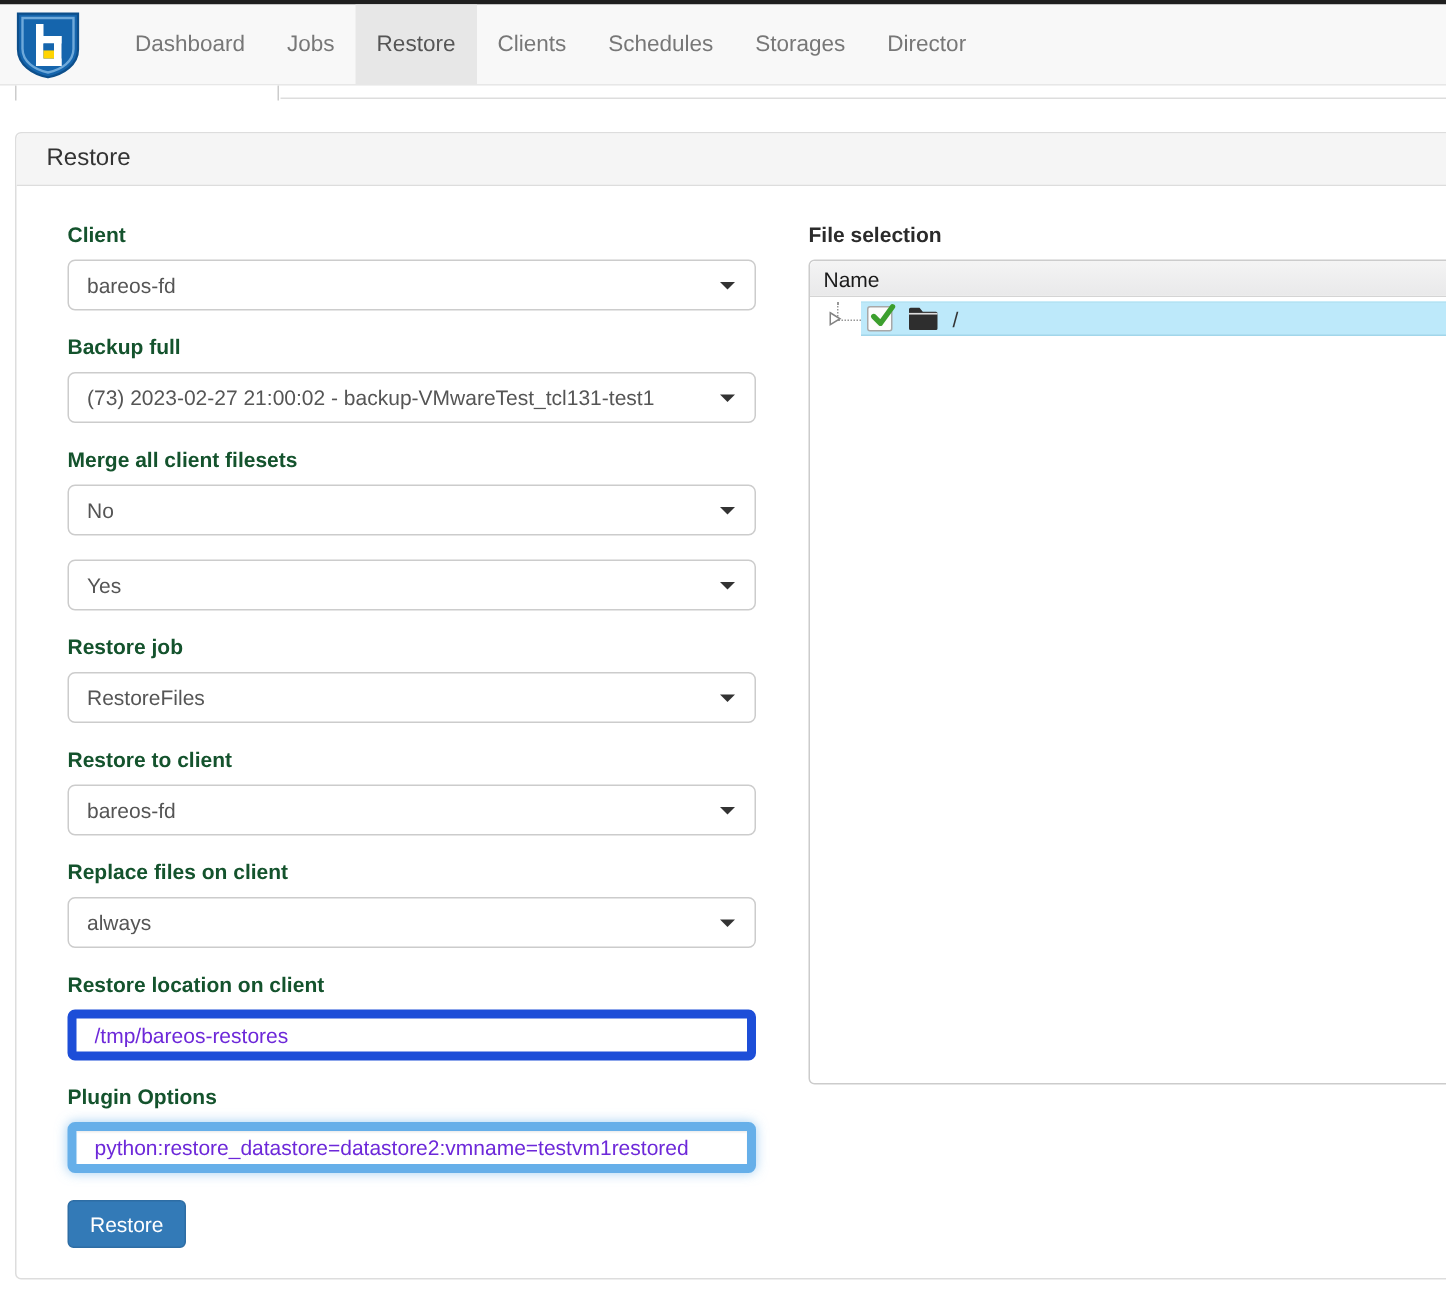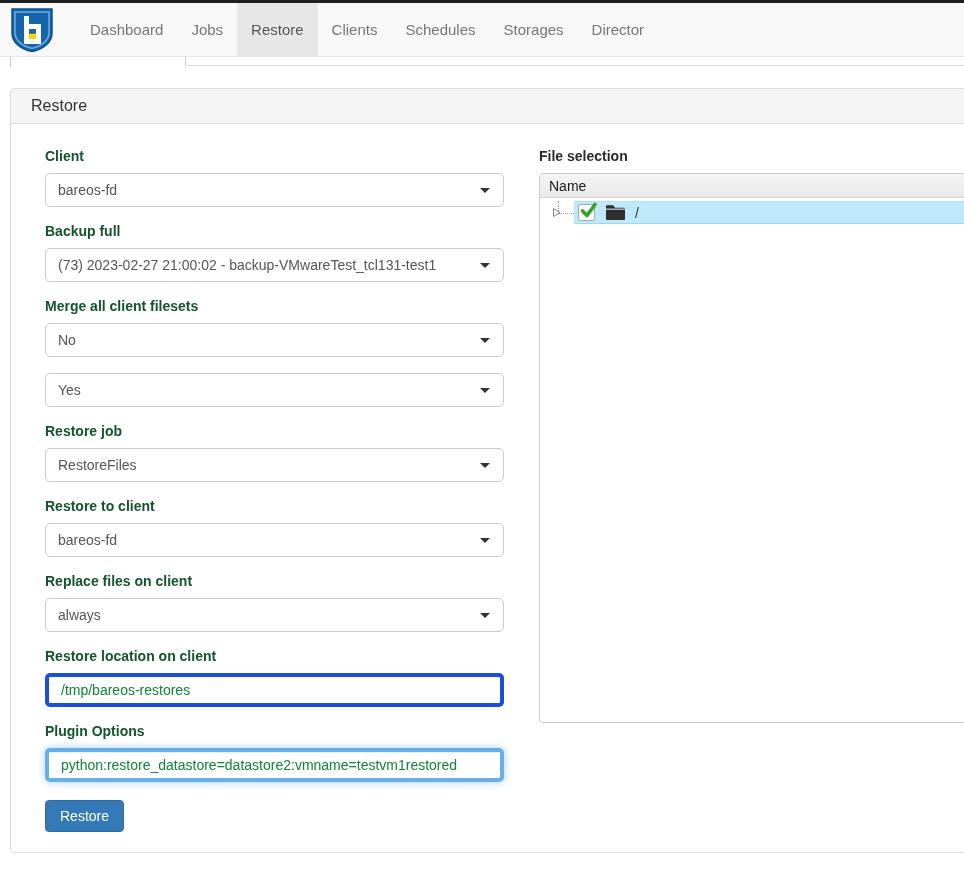--- a/index.html
+++ b/index.html
@@ -37,22 +37,22 @@
   .form-label { display: block; font-weight: bold; font-size: 14px; color: #14532d;
     margin-bottom: 9px; white-space: nowrap; }
   .control { position: relative; width: 100%; height: 34px; background: #fff;
     border: 1px solid #ccc; border-radius: 5px; display: flex; align-items: center;
     font-size: 14px; color: #555; }
   .select-box { padding: 0 45px 0 12px; cursor: pointer; }
   .select-value { white-space: nowrap; overflow: hidden; flex: 1; }
   .caret { position: absolute; right: 13px; top: 50%; margin-top: -2px; width: 0; height: 0;
     border-left: 5px solid transparent; border-right: 5px solid transparent;
     border-top: 5px solid #333; }
-  input.text-control { width: 100%; height: 34px; border: 4px solid #1d4ed8; border-radius: 5px;
-    padding: 0 12px; font-size: 14px; color: #15803d; font-family: "Liberation Sans", sans-serif;
+  input.text-control { width: 100%; height: 34px; border: 6px solid #1d4ed8; border-radius: 5px;
+    padding: 0 12px; font-size: 14px; color: #6d28d9; font-family: "Liberation Sans", sans-serif;
     background: #fff; outline: none; }
   input.text-control.focused { border-color: #66afe9;
     box-shadow: inset 0 1px 1px rgba(0,0,0,.075), 0 0 8px rgba(102,175,233,.6); }
 
   .btn-primary { margin-top: 2px; display: inline-block; background: #337ab7;
     border: 1px solid #2e6da4; color: #fff; font-size: 14px; padding: 7px 14px;
     border-radius: 4px; cursor: pointer; font-family: "Liberation Sans", sans-serif; }
 
   
   .file-col { margin-left: 35px; width: 462px; flex: none; }

